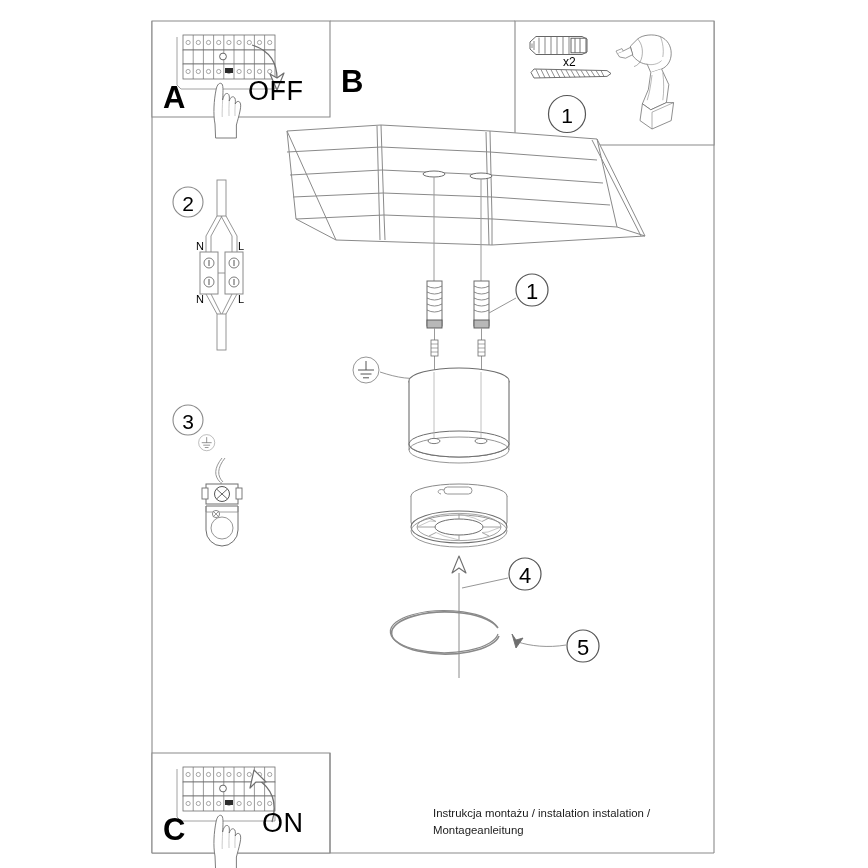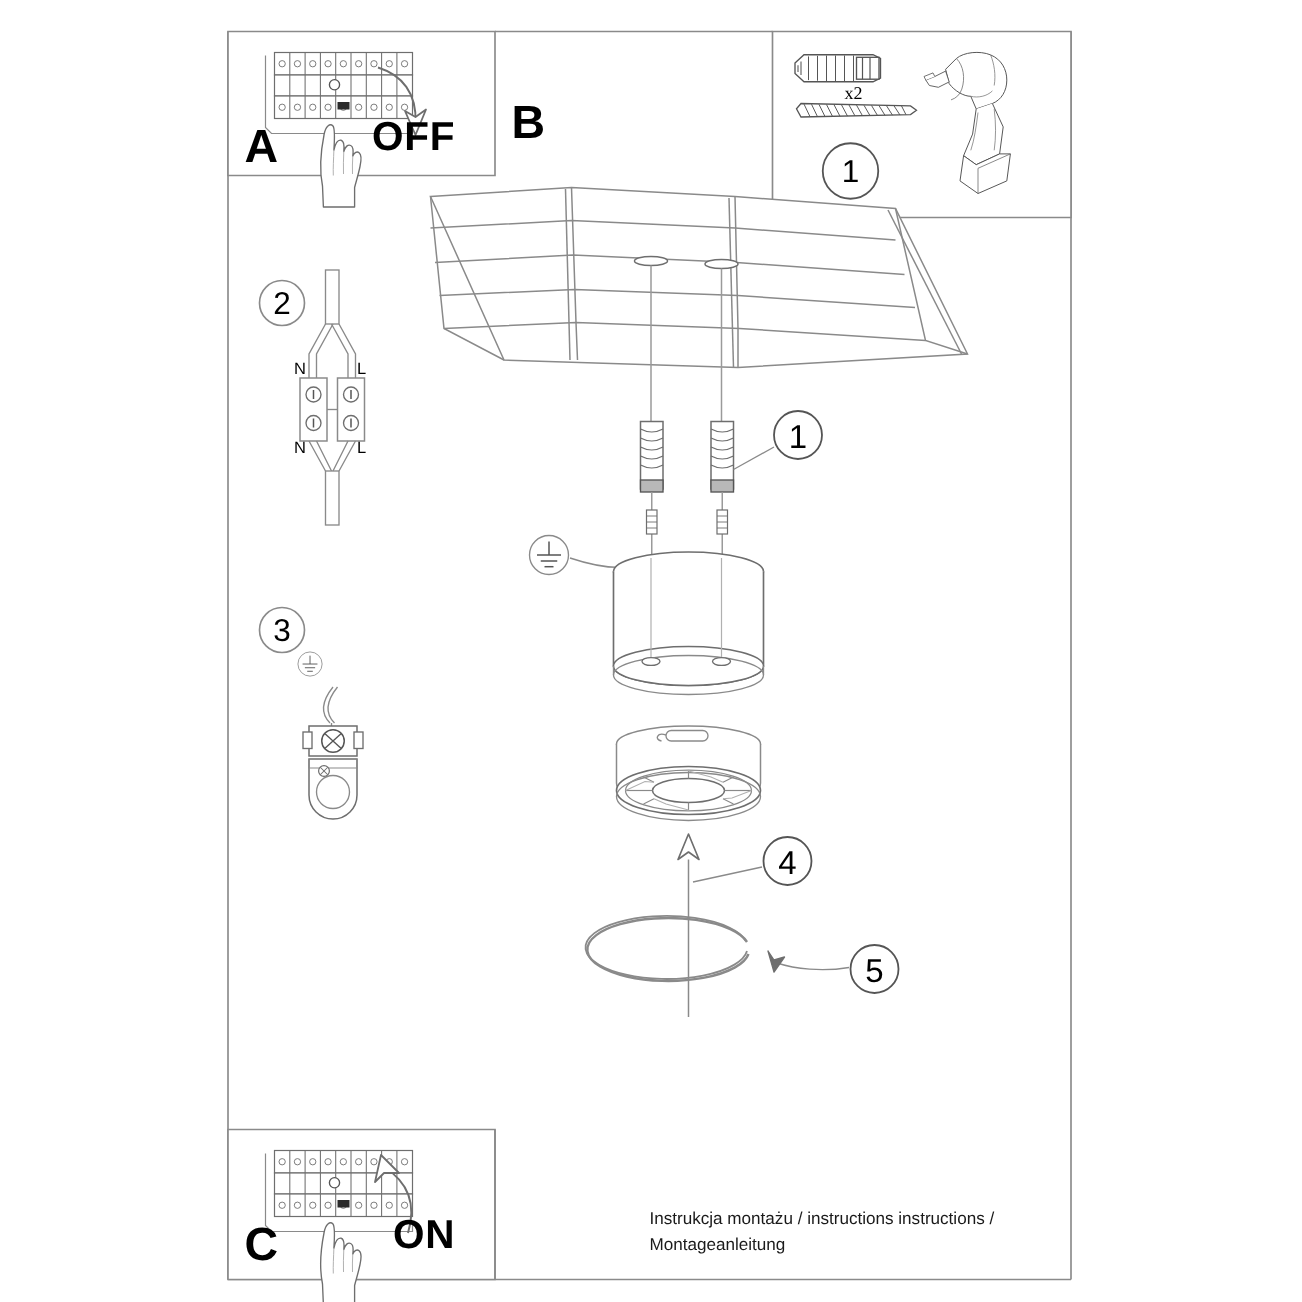--- a/index.html
+++ b/index.html
@@ -34,31 +34,30 @@
     white-space: pre;
     line-height: 1.18;
   }
   .lbl-big {
     font-size: 31px;
     font-weight: 700;
     letter-spacing: 0.5px;
   }
   .lbl-state {
     font-size: 27px;
-    font-weight: 700;
+    font-weight: 400;
     letter-spacing: 0.5px;
   }
   .lbl-nl {
     font-size: 11px;
     font-weight: 400;
   }
   .lbl-x2 {
     font-size: 12px;
     font-weight: 400;
-    font-family: Liberation Serif, serif;
   }
   .footer-text {
     position: absolute;
     font-size: 11.4px;
     line-height: 1.45;
     color: #1a1a1a;
     white-space: pre-line;
   }
   .callout-num {
     font-size: 22px;
@@ -458,15 +457,15 @@
 
   <div class="txt lbl-nl" style="left:196px; top:240px;">N</div>
   <div class="txt lbl-nl" style="left:238px; top:240px;">L</div>
   <div class="txt lbl-nl" style="left:196px; top:293px;">N</div>
   <div class="txt lbl-nl" style="left:238px; top:293px;">L</div>
 
   <div class="txt lbl-big" style="left:163px; top:812px;">C</div>
 
   <div class="txt lbl-state" style="left:262px; top:808px;">ON</div>
 
-  <div class="footer-text" style="left:433px; top:805px; width:275px;">Instrukcja montażu / instructions instructions / Montageanleitung</div>
+  <div class="footer-text" style="left:433px; top:805px; width:275px;">Instrukcja montażu / instalation instalation / Montageanleitung</div>
 
 </div>
 
 </body></html>

